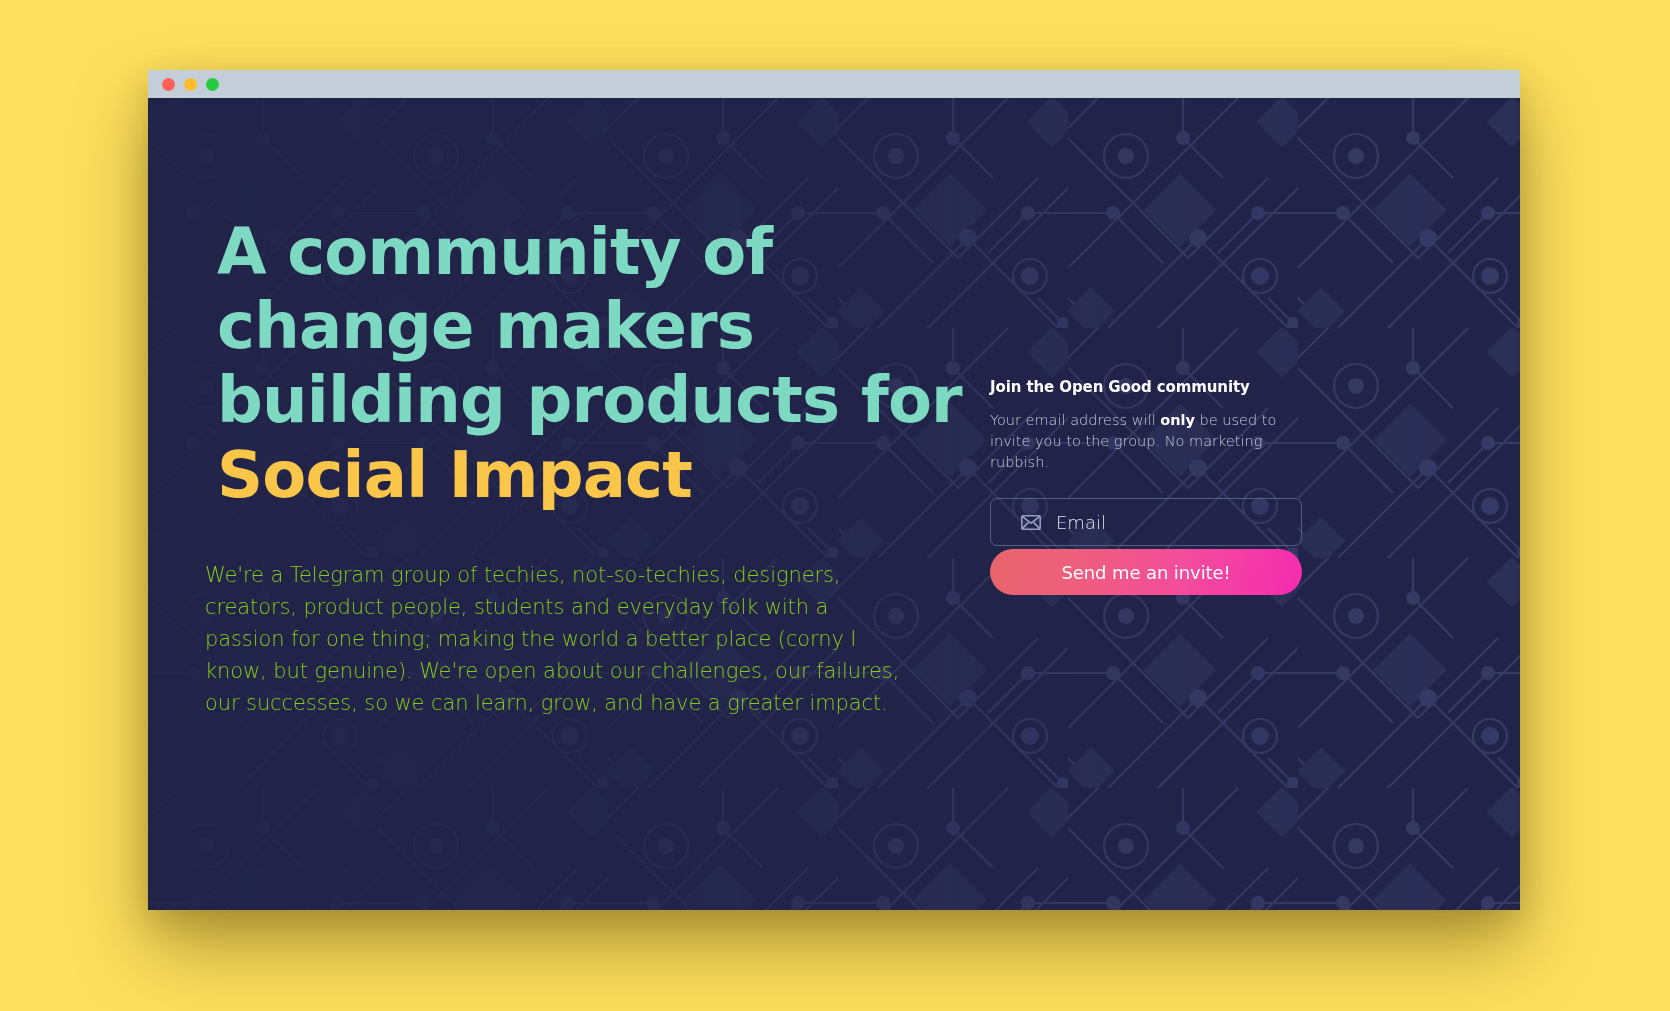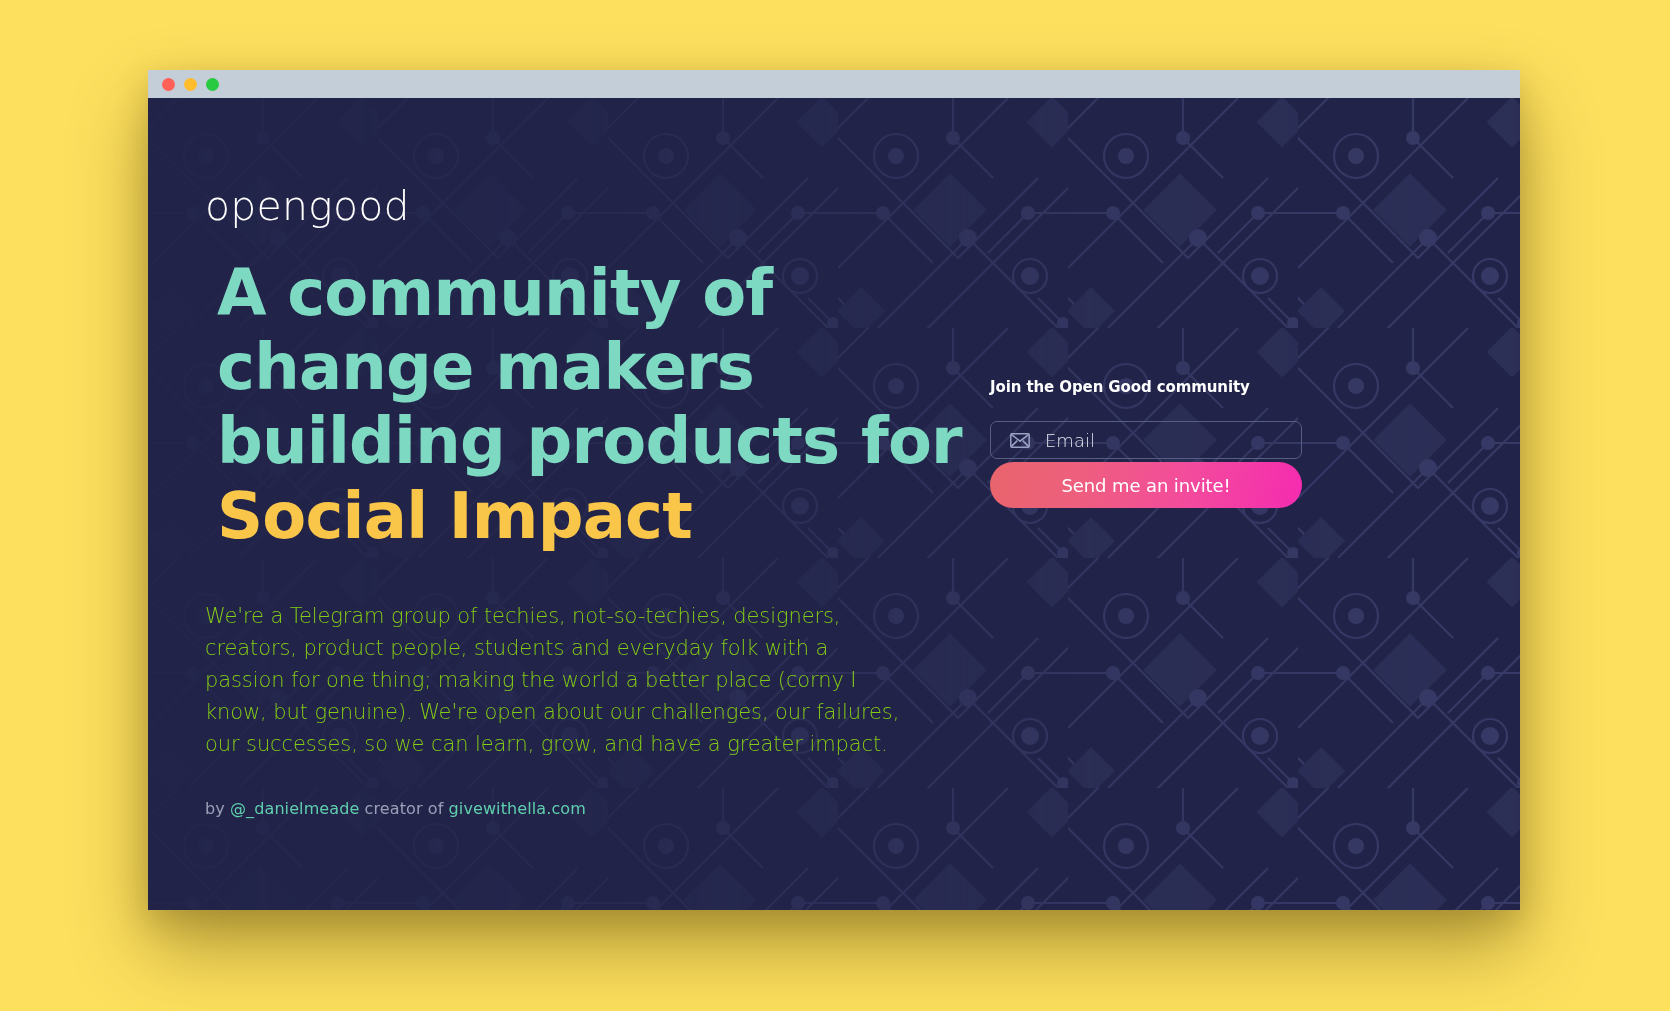--- a/index.html
+++ b/index.html
@@ -129,26 +129,26 @@
     font-family: "DejaVu Sans", sans-serif;
     font-size: 14.5px;
     font-weight: 300;
     line-height: 1.46;
     color: #c9cbd9;
   }
   .form-note b { font-weight: 700; color: #ffffff; }
 
   .email-field {
     margin-top: 25px;
-    height: 38px;
+    height: 48px;
     border: 1px solid #565e84;
     border-radius: 7px;
     display: flex;
     align-items: center;
-    padding: 0 19px;
+    padding: 0 30px;
     gap: 15px;
     background: transparent;
   }
   .env-icon { flex: 0 0 auto; display: block; }
   .email-input {
     flex: 1 1 auto;
     background: transparent;
     border: none;
     outline: none;
     color: #e9eaf2;
@@ -219,33 +219,32 @@
             <circle cx="192" cy="178" r="9"></circle>
             <circle cx="225" cy="225" r="6"></circle>
           </g>
         </pattern>
       </defs>
       <rect width="1372" height="812" fill="url(#circuit)"></rect>
     </svg>
 
     <div class="left-col">
 
-      <div class="logo">opengood</div>
 
       <h1 class="headline"><span>A community of change makers building products for </span><span class="accent">Social Impact</span></h1>
 
       <p class="lede">We're a Telegram group of techies, not-so-techies, designers, creators, product people, students and everyday folk with a passion for one thing; making the world a better place (corny I know, but genuine). We're open about our challenges, our failures, our successes, so we can learn, grow, and have a greater impact.</p>
 
-      <div class="byline"><span>by </span><a class="tealed" href="#" style="text-decoration:none">@_danielmeade</a><span> creator of </span><a class="tealed" href="#" style="text-decoration:none">givewithella.com</a></div>
     </div>
 
     <div class="right-col">
 
       <div class="form-title">Join the Open Good community</div>
 
+      <p class="form-note"><span>Your email address will </span><b>only</b><span> be used to invite you to the group. No marketing rubbish.</span></p>
 
       <div class="email-field">
         <svg class="env-icon" width="20" height="15" viewBox="0 0 20 15" aria-hidden="true">
           <rect x="0.8" y="0.8" width="18.4" height="13.4" rx="1" fill="none" stroke="#9aa2c4" stroke-width="1.5"></rect>
           <path d="M1.2 1.4 L10 8.2 L18.8 1.4" fill="none" stroke="#9aa2c4" stroke-width="1.5"></path>
           <path d="M1.2 13.6 L7.3 7.6 M18.8 13.6 L12.7 7.6" fill="none" stroke="#9aa2c4" stroke-width="1.5"></path>
         </svg>
         <input class="email-input" type="email" placeholder="Email" style="">
       </div>
 

